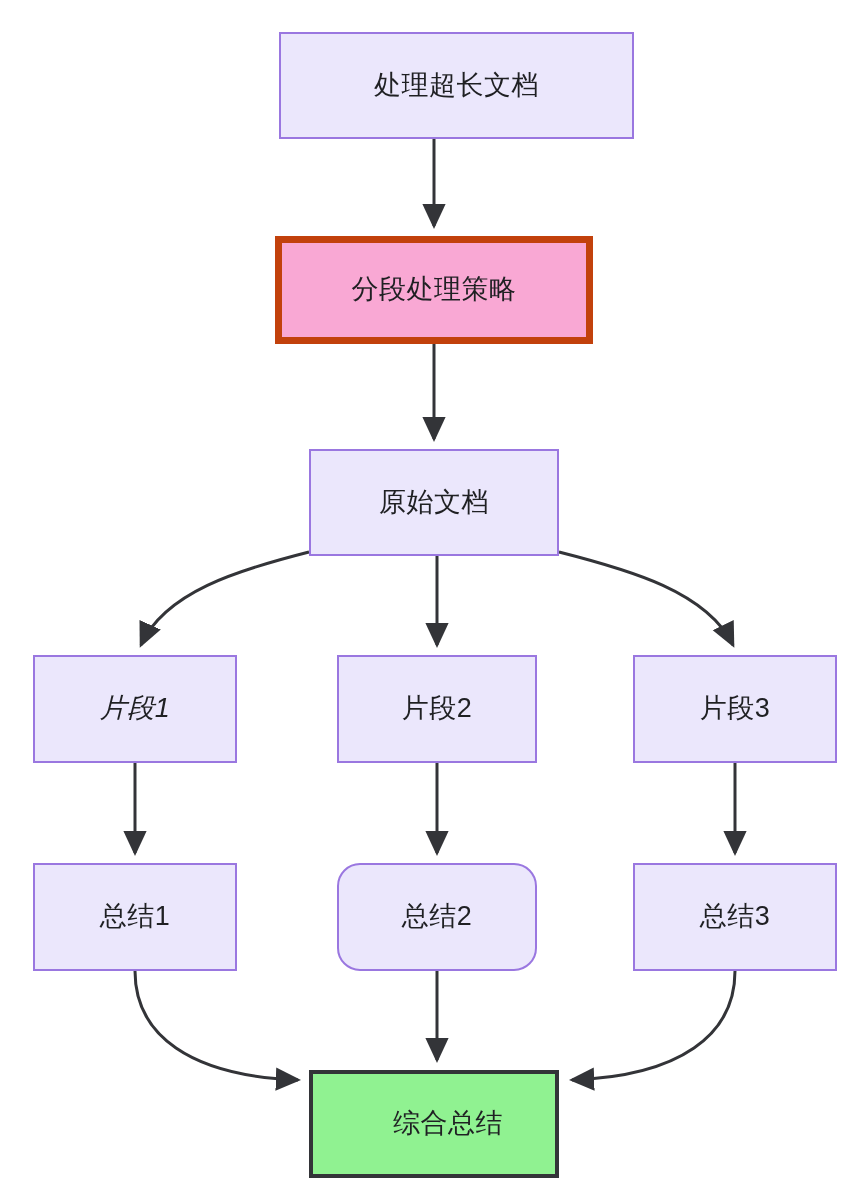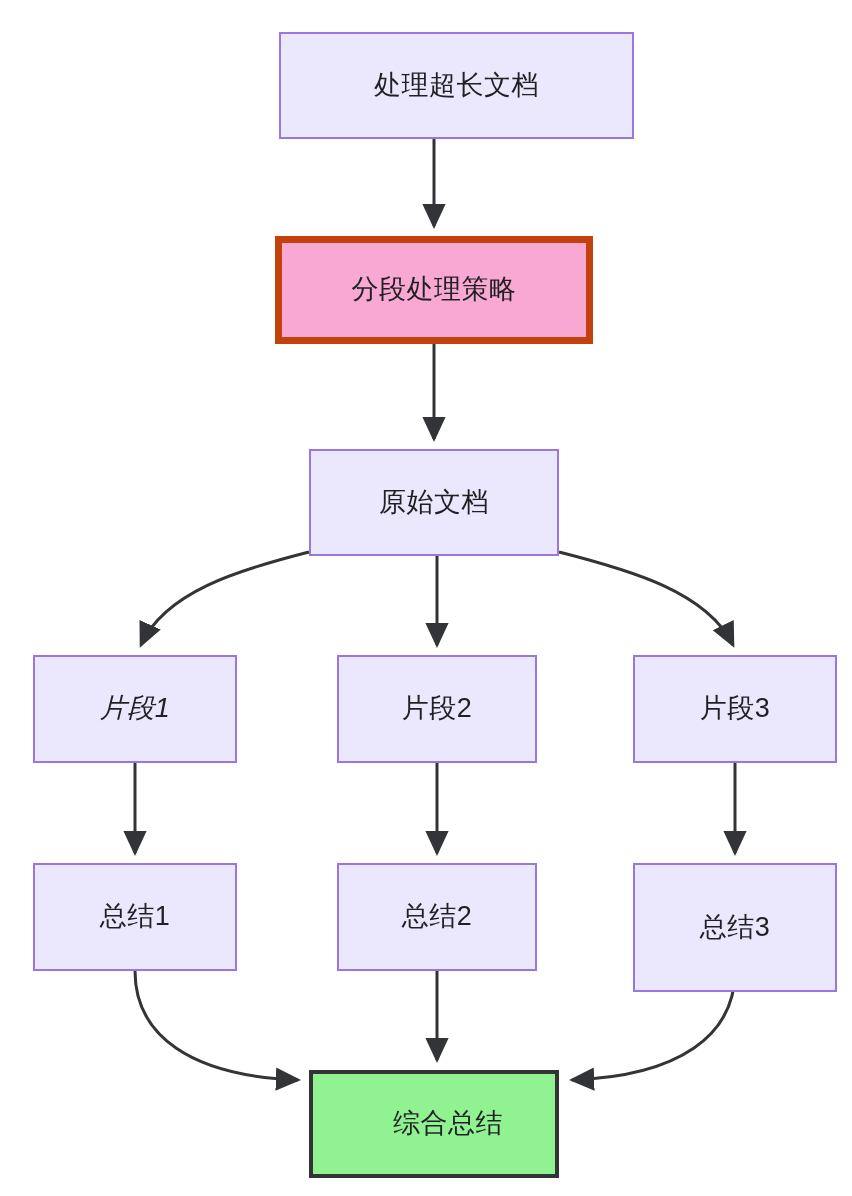--- a/index.html
+++ b/index.html
@@ -112,25 +112,25 @@
   </div>
 
   <div class="node node-normal" style="left:633px; top:655px; width:204px; height:108px;">
     <span>片段3</span>
   </div>
 
   <div class="node node-normal" style="left:33px; top:863px; width:204px; height:108px;">
     <span>总结1</span>
   </div>
 
-  <div class="node node-normal" style="left:337px; top:863px; width:200px; height:108px;">
+  <div class="node node-normal" style="left:337px; top:863px; width:200px; height:108px;border-radius:23px;">
     <span>总结2</span>
   </div>
 
-  <div class="node node-normal" style="left:633px; top:863px; width:204px; height:129px;">
+  <div class="node node-normal" style="left:633px; top:863px; width:204px; height:108px;">
     <span>总结3</span>
   </div>
 
   <div class="node node-final" style="left:309px; top:1070px; width:250px; height:108px;">
     <span>综合总结</span>
   </div>
 
 </div>
 
 </body></html>

